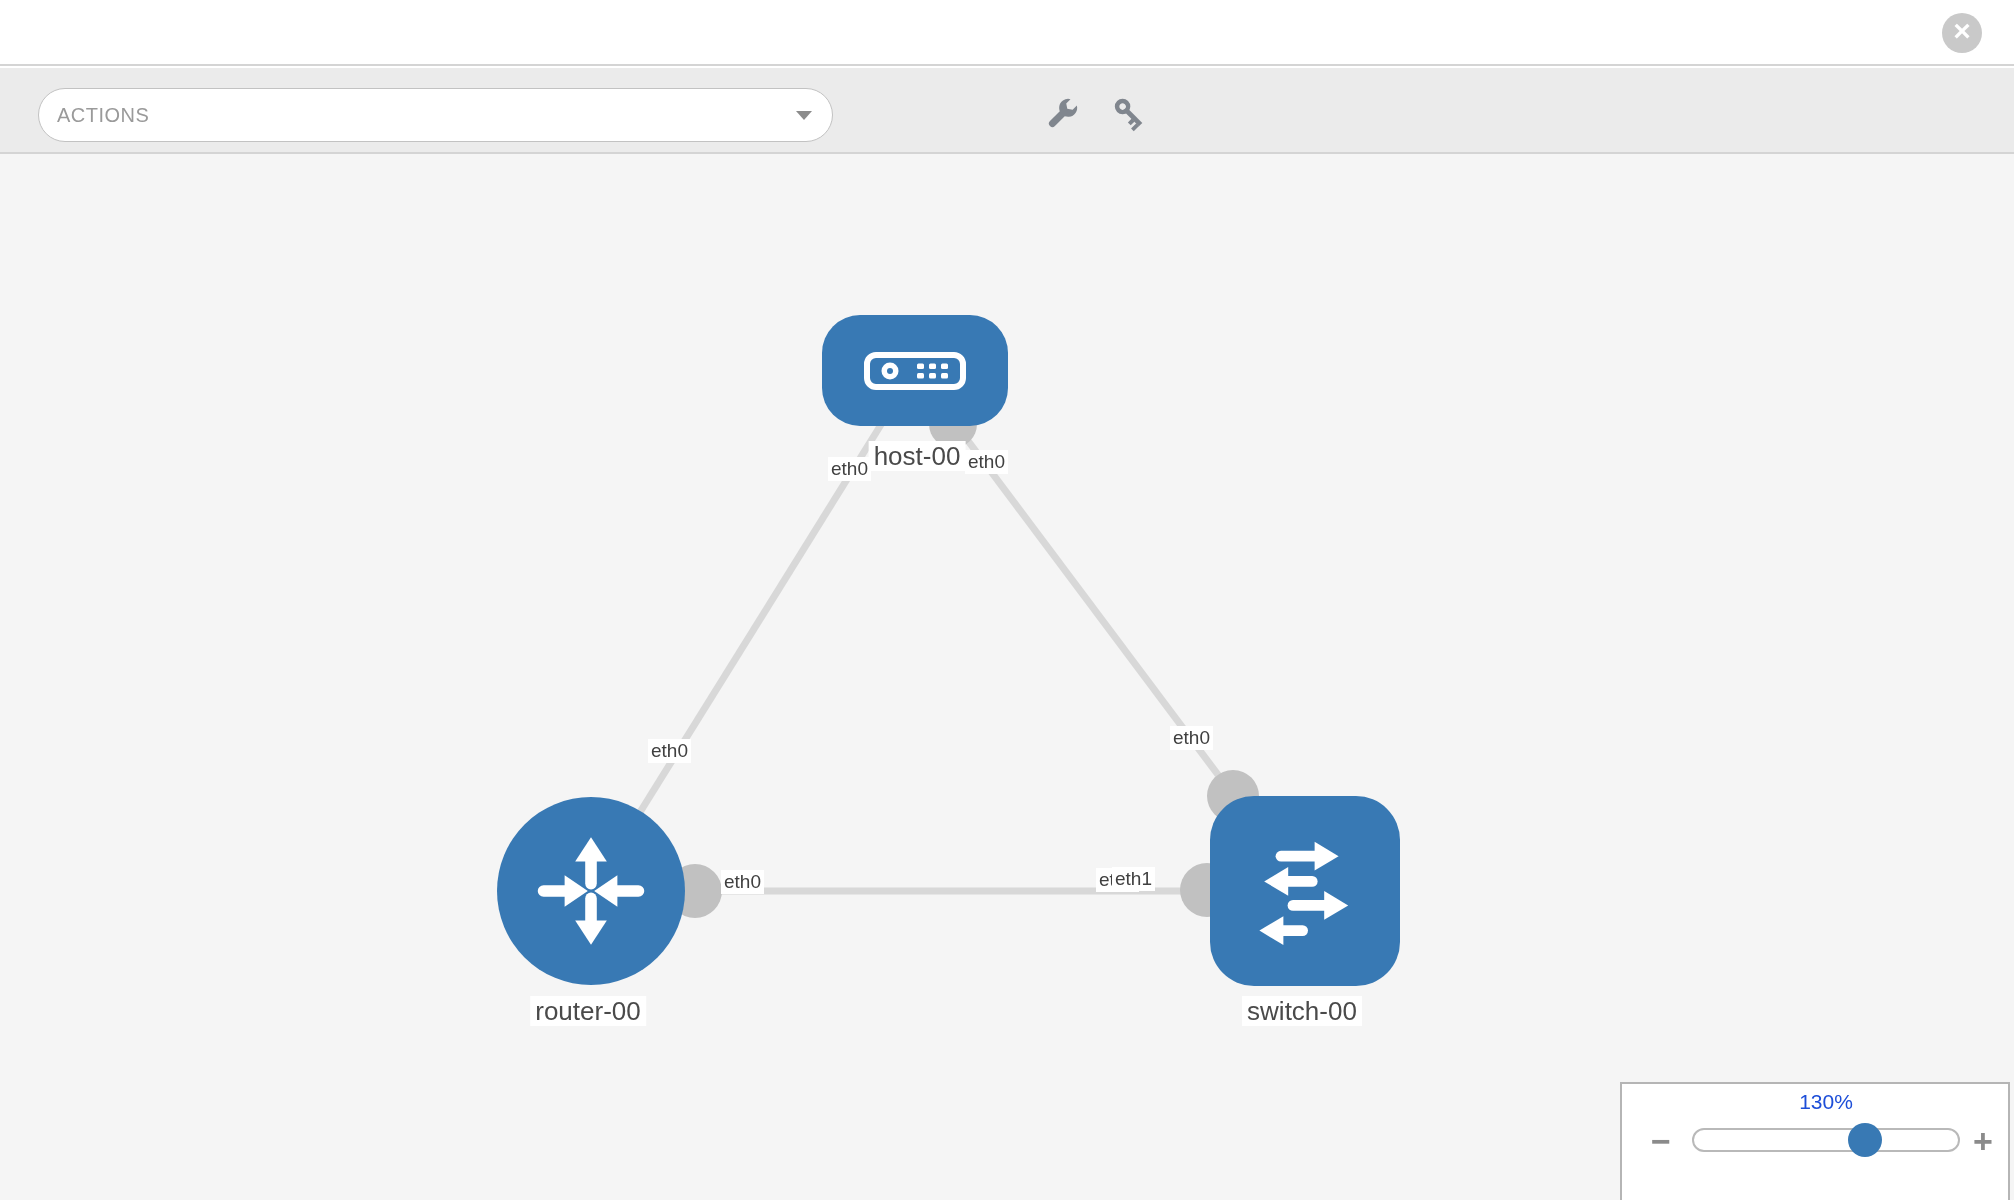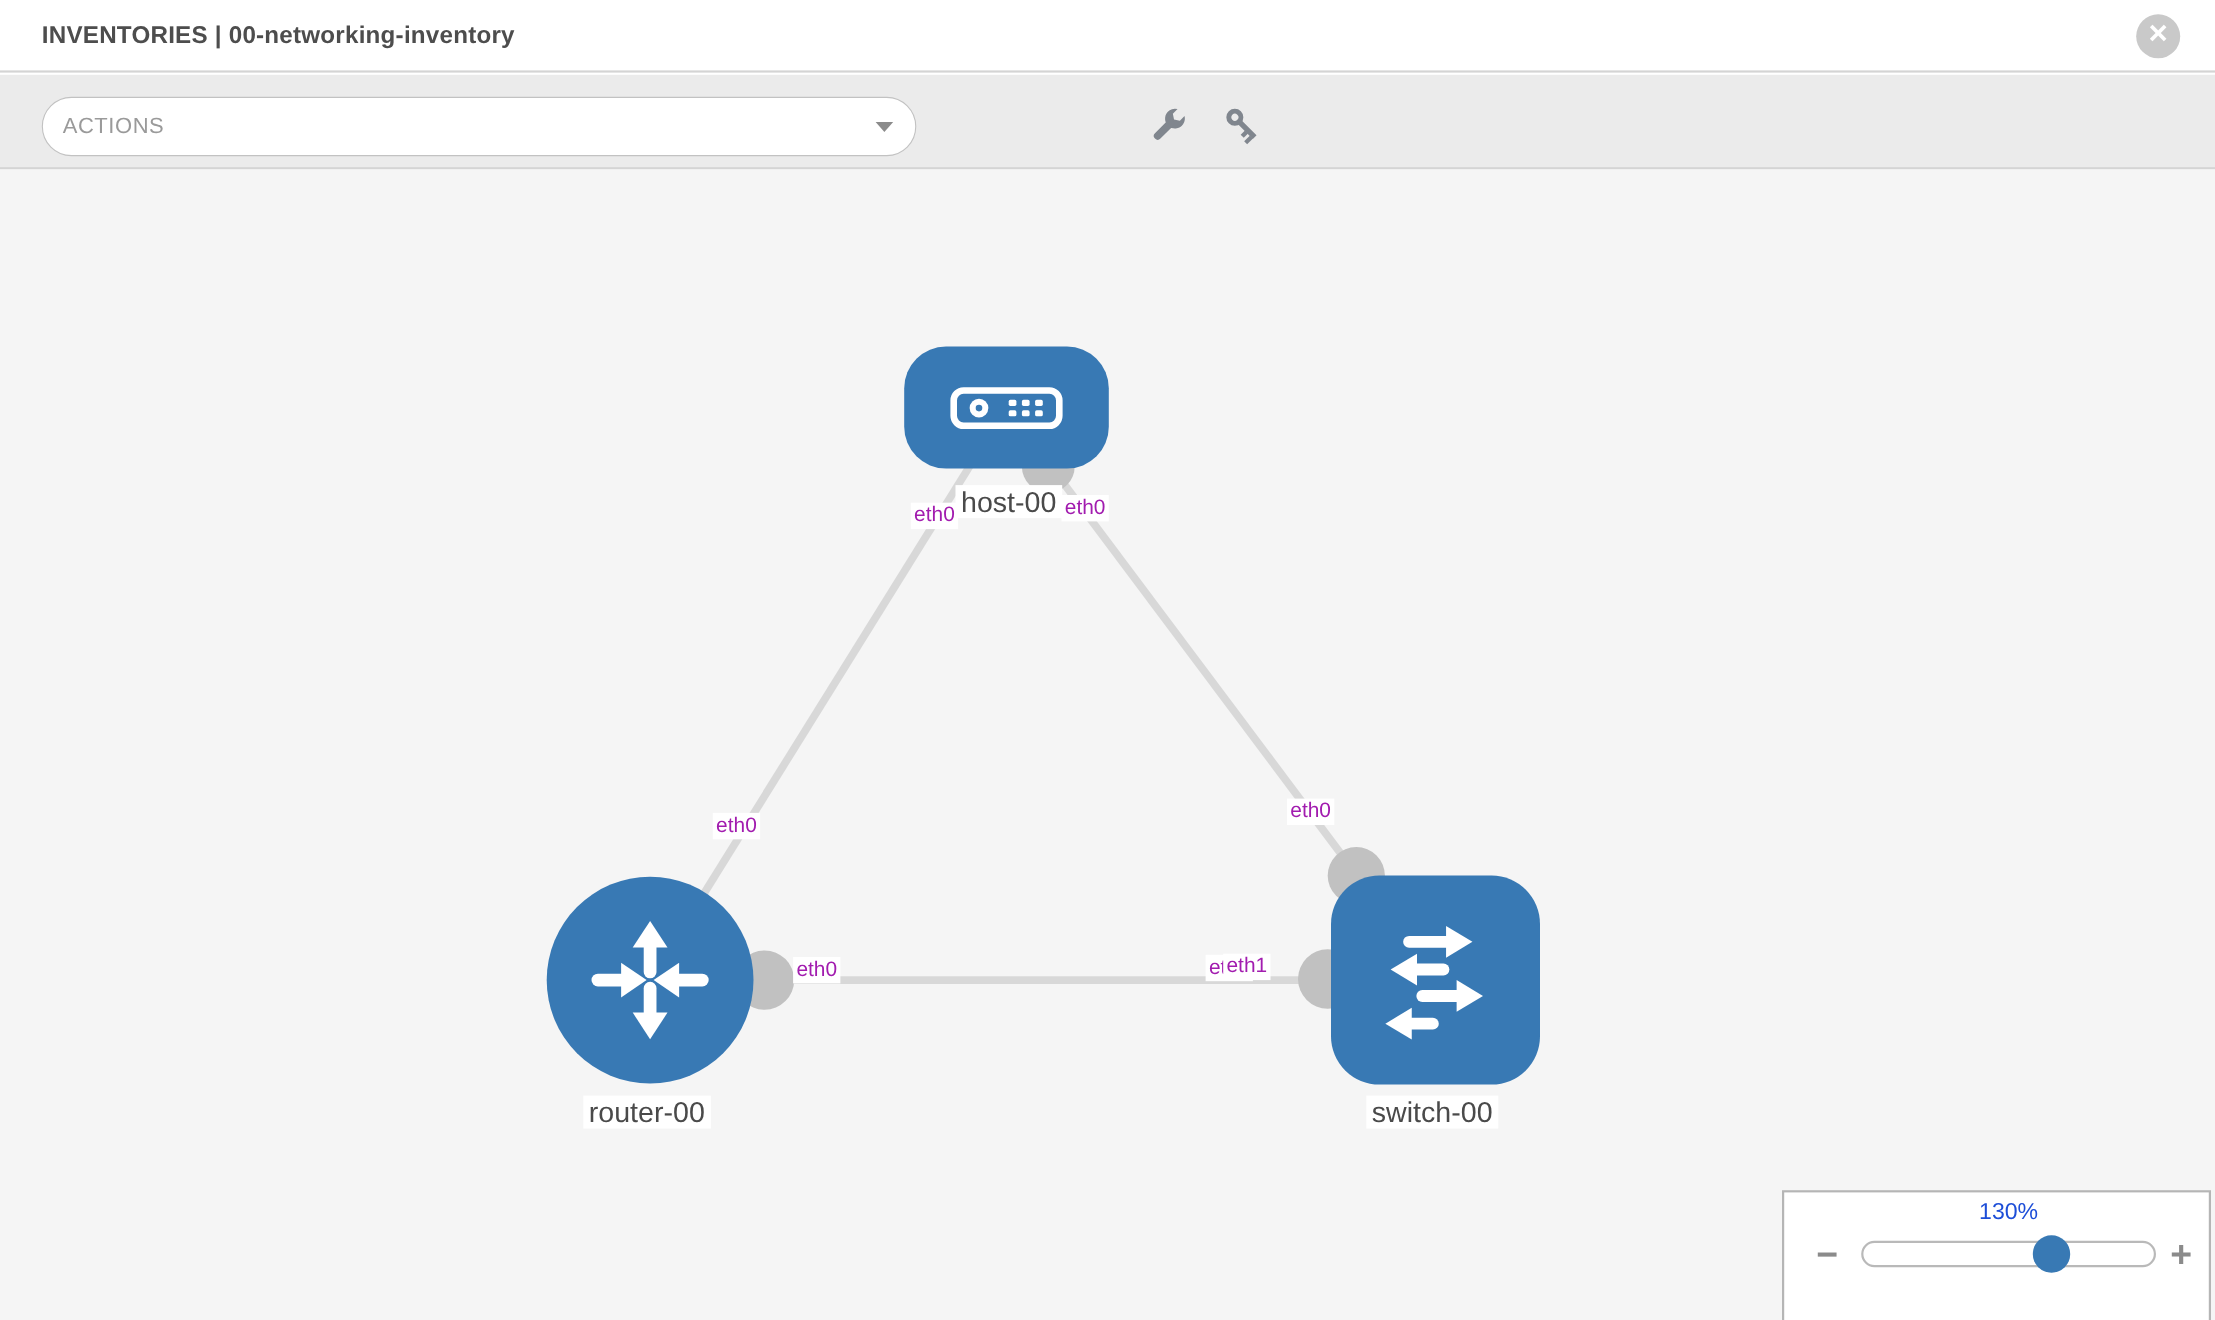--- a/index.html
+++ b/index.html
@@ -27,21 +27,21 @@
   #canvas { position:absolute; left:0; top:154px; width:2014px; height:1046px; background:#f5f5f5; overflow:hidden; }
   #edges { position:absolute; left:0; top:0; }
   .node { position:absolute; background:#3879b4; display:flex; align-items:center; justify-content:center; cursor:pointer; z-index:2; }
   #node-host   { left:822px;  top:161px; width:186px; height:111px; border-radius:38px; }
   #node-router { left:497px;  top:643px; width:188px; height:188px; border-radius:50%; }
   #node-switch { left:1210px; top:642px; width:190px; height:190px; border-radius:44px; }
   .nlabel { position:absolute; z-index:3; transform:translateX(-50%); background:#fff; color:#4a4a4a; font-size:26px; line-height:30px; padding:0 5px; white-space:nowrap; }
   #lbl-host   { left:917px;  top:287px; }
   #lbl-router { left:588px;  top:842px; }
   #lbl-switch { left:1302px; top:842px; }
-  .ilabel { position:absolute; z-index:3; background:#fff; color:#a21caf; font-size:19px; line-height:24px; padding:0 3px; white-space:nowrap; }
+  .ilabel { position:absolute; z-index:3; background:#fff; color:#404040; font-size:19px; line-height:24px; padding:0 3px; white-space:nowrap; }
   #if-a { left:828px;  top:303px; }
   #if-b { left:965px;  top:296px; }
   #if-c { left:648px;  top:585px; }
   #if-d { left:1170px; top:572px; }
   #if-e { left:721px;  top:716px; }
   #if-f-under { left:1096px; top:714px; }
   #if-f-over  { left:1112px; top:713px; z-index:4; }
 
   
   #zoom-panel { position:absolute; left:1620px; top:928px; width:390px; height:130px; background:#fff; border:2px solid #b5b5b5; z-index:5; }
@@ -50,21 +50,20 @@
   #zoom-in  { position:absolute; left:344px; top:37px; width:34px; line-height:40px; text-align:center; font-size:34px; font-weight:700; color:#8b8b8b; cursor:pointer; }
   #zoom-track { position:absolute; left:70px; top:44px; width:268px; height:24px; background:#fff; border:2px solid #b9b9b9; border-radius:13px; cursor:pointer; }
   #zoom-thumb { position:absolute; left:226px; top:39px; width:34px; height:34px; border-radius:50%; background:#3879b4; cursor:grab; }
 </style>
 </head>
 <body>
 
 <div id="page">
 
   <div id="header">
-    <div id="page-title">INVENTORIES | 00-networking-inventory</div>
     <div id="close-btn">
       <span>×</span>
     </div>
   </div>
 
   <div id="toolbar">
     <div id="actions-dd" class="dd">
       <span class="ph">ACTIONS</span>
       <span class="chev"></span>
     </div>

